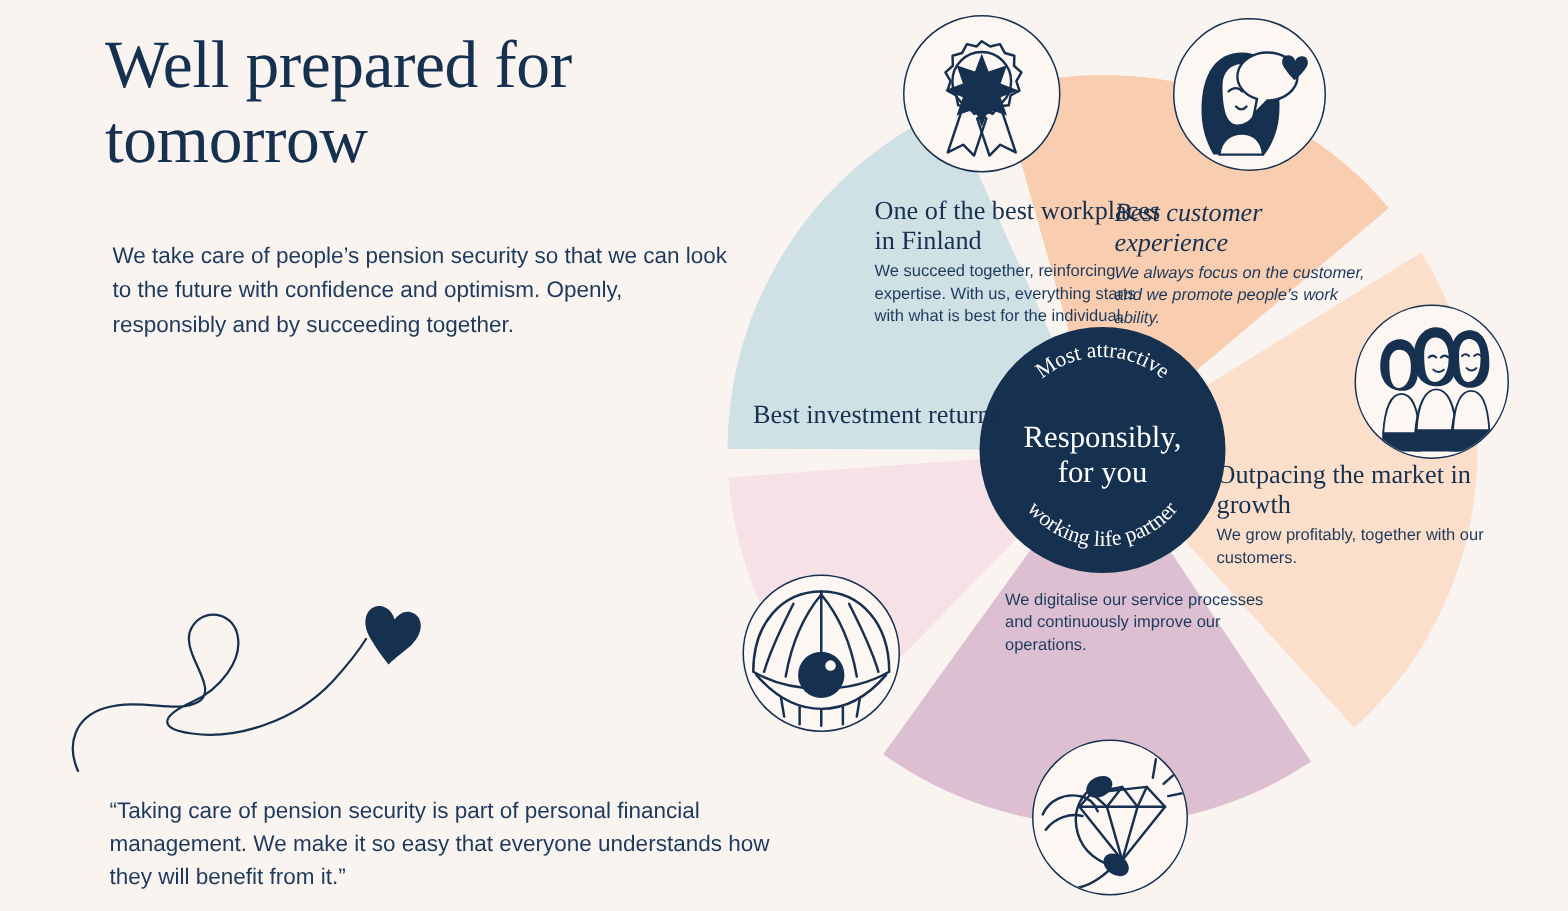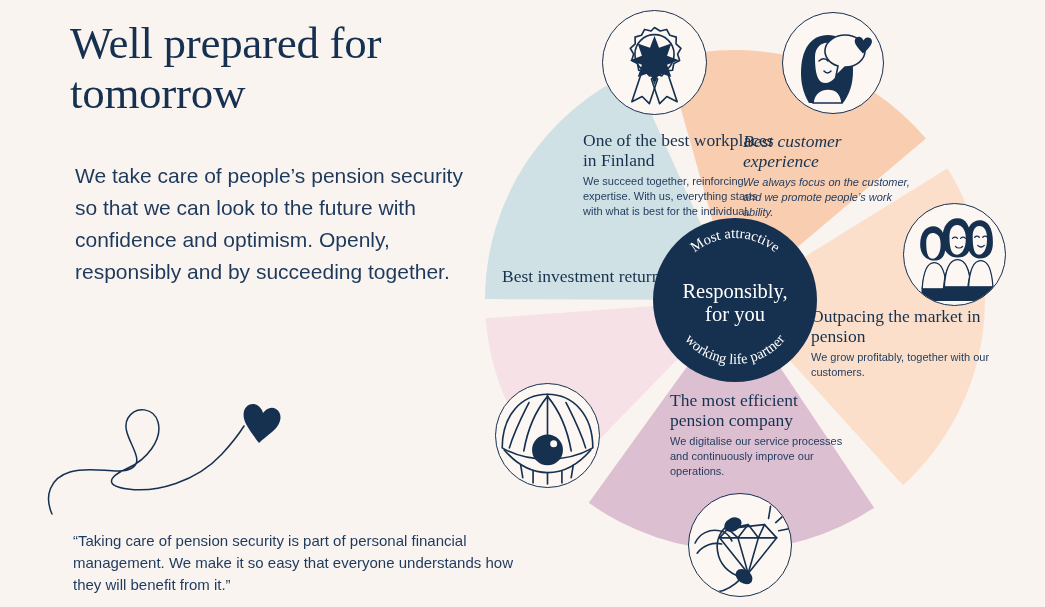--- a/index.html
+++ b/index.html
@@ -37,21 +37,21 @@
     font-weight: 400;
     letter-spacing: -0.3px;
     color: #16314f;
   }
 
   #intro-paragraph {
     position: absolute;
     left: 47px;
     top: 160px;
     width: 412px;
-    font-size: 21px;
+    font-size: 15px;
     line-height: 1.52;
     color: #1d3a5c;
   }
 
   #quote-text {
     position: absolute;
     left: 45px;
     top: 530px;
     width: 440px;
     font-size: 15px;
@@ -174,26 +174,25 @@
     <div class="seg-head">One of the best workplaces in Finland</div>
     <div class="seg-body">We succeed together, reinforcing expertise. With us, everything starts with what is best for the individual.</div>
   </div>
 
   <div class="seg-label" id="label-customer">
     <div class="seg-head">Best customer experience</div>
     <div class="seg-body">We always focus on the customer, and we promote people’s work ability.</div>
   </div>
 
   <div class="seg-label" id="label-growth">
-    <div class="seg-head">Outpacing the market in pension</div>
+    <div class="seg-head">Outpacing the market in growth</div>
     <div class="seg-body">We grow profitably, together with our customers.</div>
   </div>
 
   <div class="seg-label" id="label-efficient">
-    <div class="seg-head">The most efficient pension company</div>
     <div class="seg-body">We digitalise our service processes and continuously improve our operations.</div>
   </div>
 
   <div class="seg-label" id="label-invest">
     <div class="seg-head">Best investment returns</div>
   </div>
 
   <div class="icon-badge" id="icon-award">
     <svg viewBox="0 0 100 100" xmlns="http://www.w3.org/2000/svg">
       <g fill="none" stroke="#16314f" stroke-width="1.6" stroke-linejoin="round">

